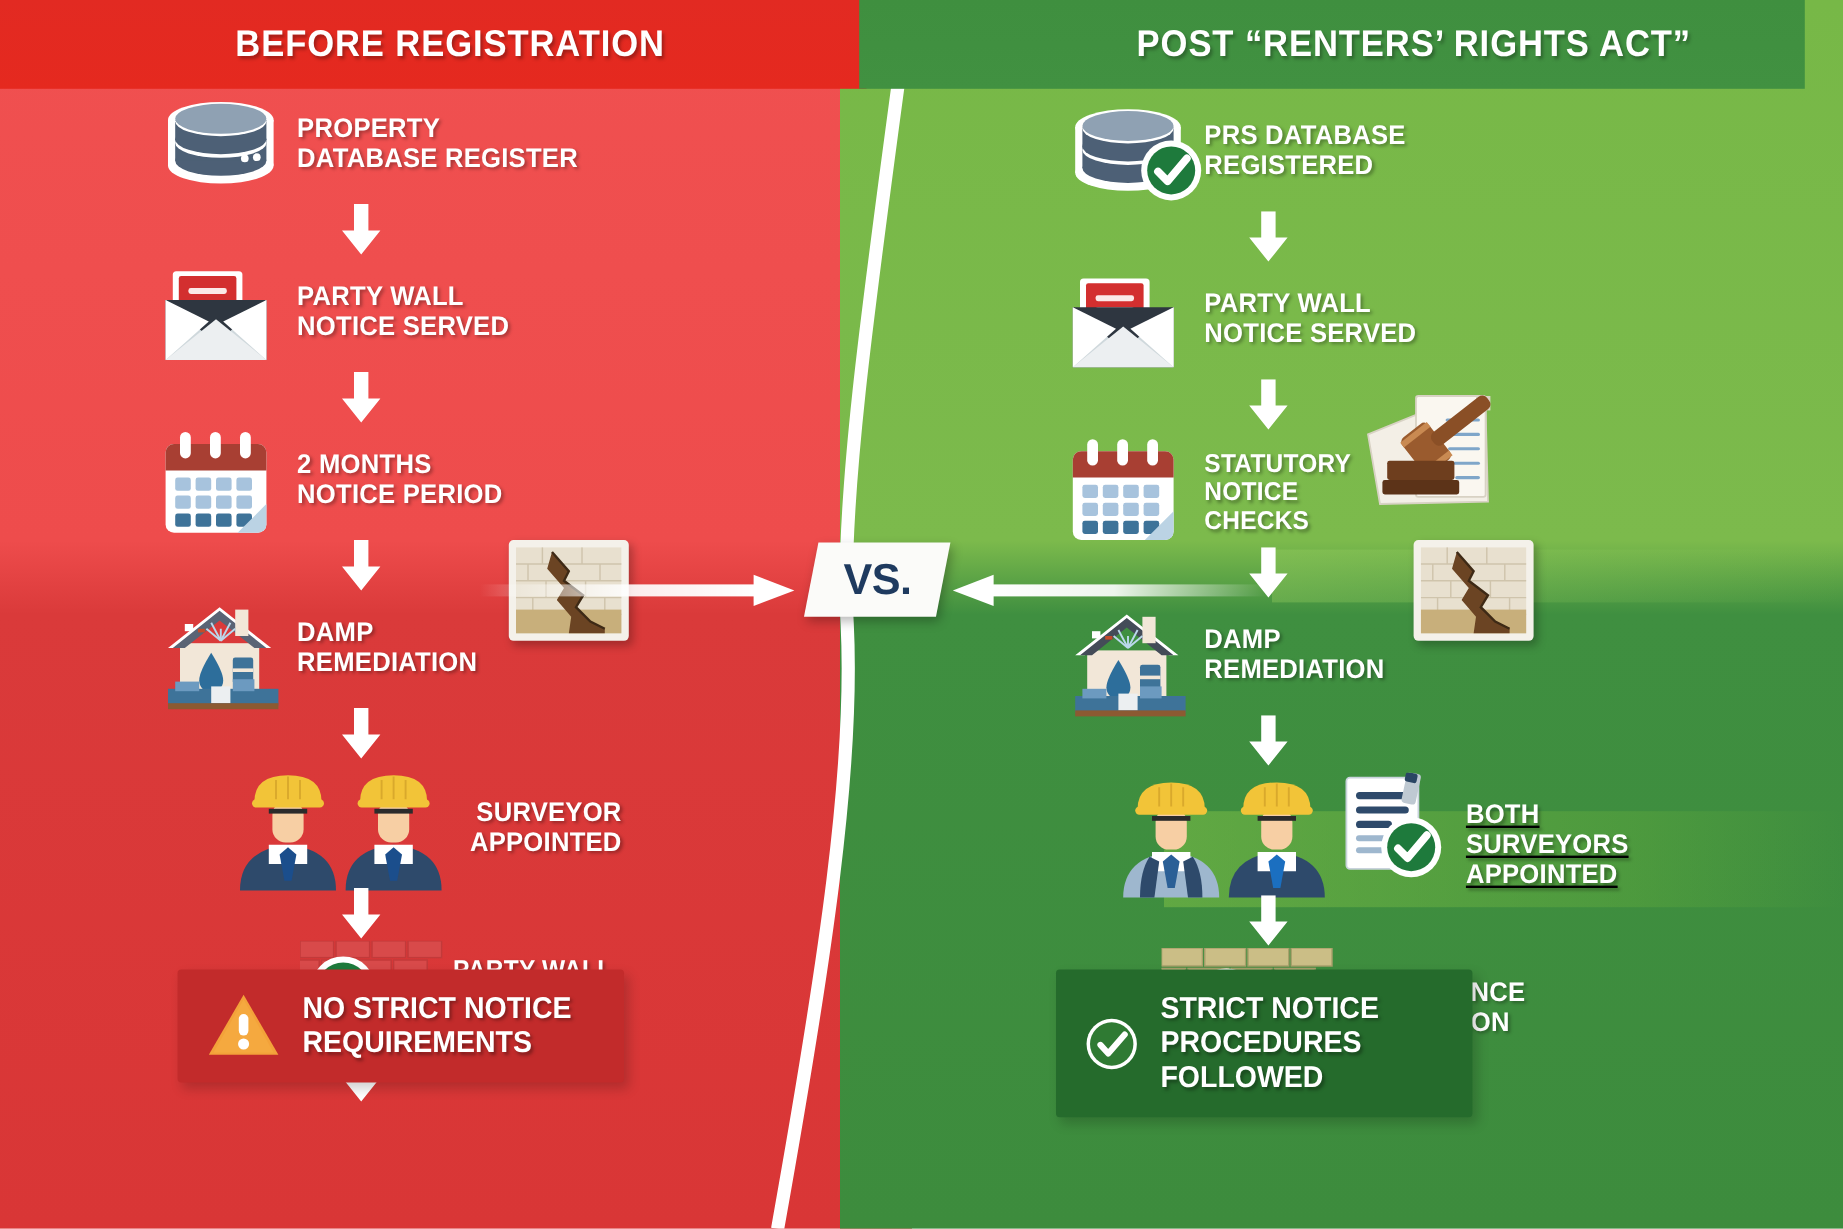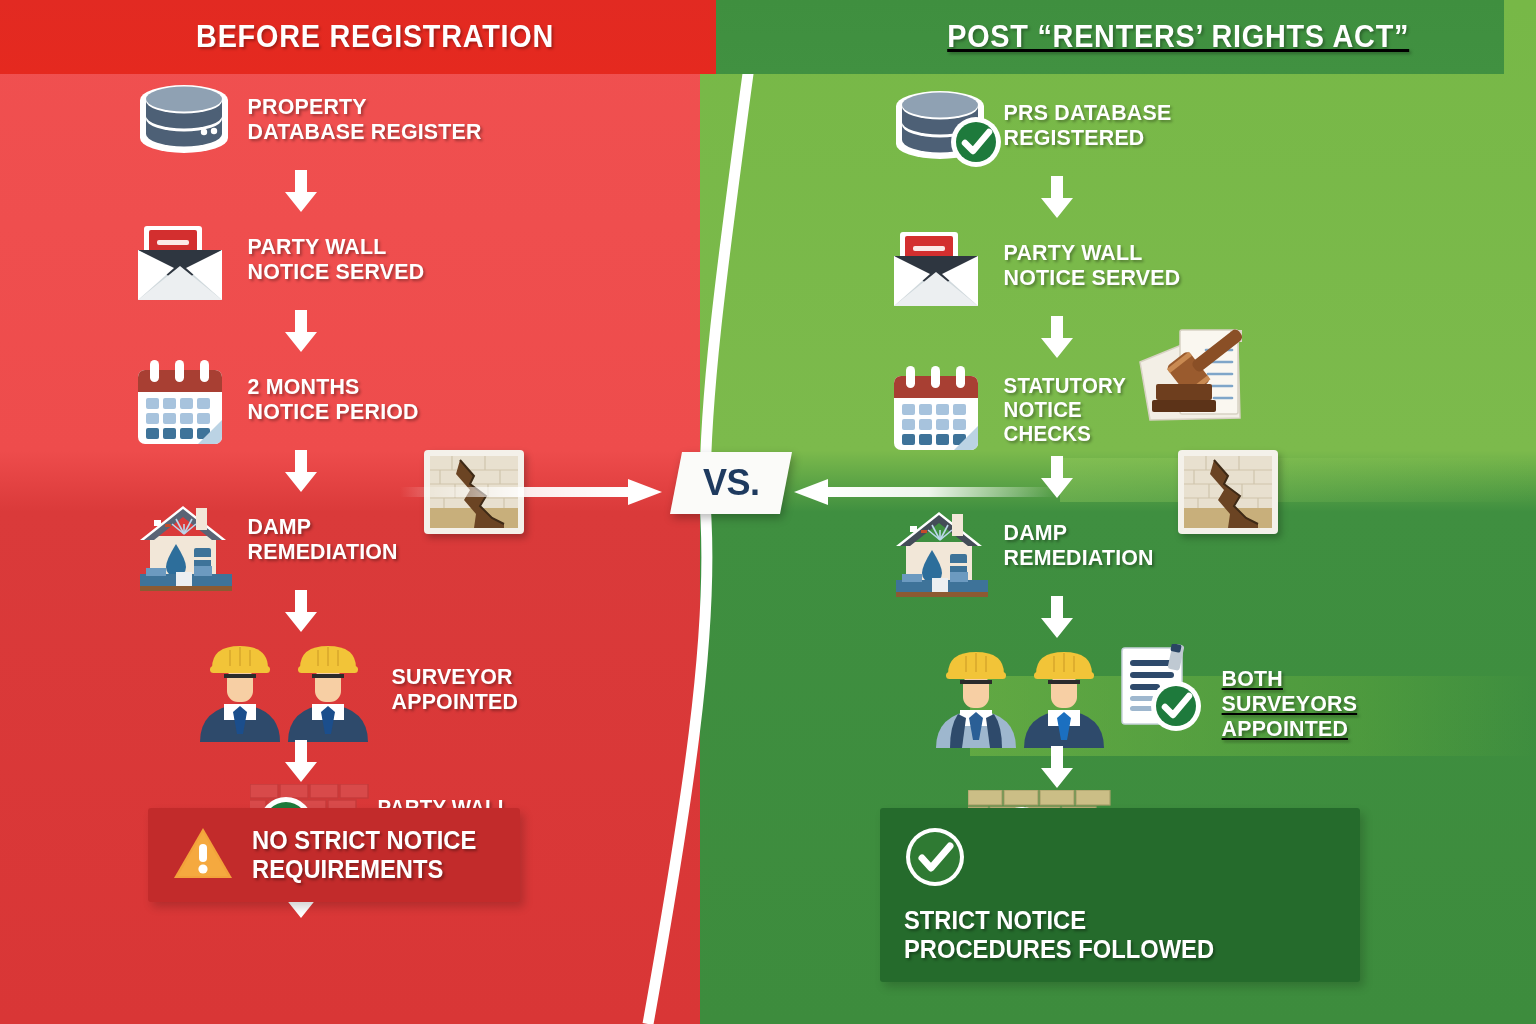--- a/index.html
+++ b/index.html
@@ -17,21 +17,21 @@
   .panel { position:absolute; top:0; height:1024px; }
   #panel-left  { left:0;   width:760px; background:linear-gradient(180deg,#F05050 0%,#EE4C4C 44%,#DA3A3A 50%,#D93636 100%); }
   #panel-right { left:700px; width:836px; background:linear-gradient(180deg,#77B847 0%,#7CBA4C 44%,#3F8F40 50%,#3D8C3D 100%); }
 
   
   #divider { position:absolute; top:0; left:640px; width:200px; height:1024px; pointer-events:none; }
 
   
   .hdr { position:absolute; top:0; height:74px; display:flex; align-items:center; justify-content:flex-end; }
   #hdr-left  { left:0;   width:722px; background:linear-gradient(180deg,#E22A22 0%,#E5291F 100%); }
-  #hdr-right { left:716px; width:788px; background:linear-gradient(180deg,#3F8F3F 0%,#419141 100%);text-decoration:underline; }
+  #hdr-right { left:716px; width:788px; background:linear-gradient(180deg,#3F8F3F 0%,#419141 100%); }
   .hdr-txt {
     color:#fff; font-weight:bold; font-size:31px; letter-spacing:0.8px;
     text-shadow:2px 2px 3px rgba(0,0,0,.30);
     transform:scaleX(0.93); white-space:nowrap;
   }
   #hdr-left .hdr-txt { padding-right:160px; }
   #hdr-right .hdr-txt { padding-right:80px; }
 
   
   .flow { position:absolute; }
@@ -55,31 +55,31 @@
   
   .crack-thumb { position:absolute; width:100px; height:84px; }
   .crack-frame {
     width:100%; height:100%; background:#F4F1EA; border-radius:4px;
     box-shadow:3px 4px 7px rgba(0,0,0,.25);
     padding:6px; position:relative; overflow:hidden;
   }
 
   
   .banner {
-    position:absolute; display:flex; align-items:flex-start; gap:18px;
+    position:absolute; display:flex; align-items:center; gap:18px;
     border-radius:3px; padding:18px 24px;
     box-shadow:4px 5px 10px rgba(0,0,0,.18);
   }
   .banner .btxt {
     color:#fff; font-weight:bold; font-size:25px; line-height:29px;
     text-shadow:2px 2px 3px rgba(0,0,0,.35);
     transform:scaleX(0.95); transform-origin:left center; white-space:pre-line;
   }
   #banner-left  { left:148px; top:808px; width:372px; background:#C22B2B; }
-  #banner-right { left:880px; top:808px; width:480px; background:#256B2C;flex-direction:column; }
+  #banner-right { left:880px; top:808px; width:347px; background:#256B2C; }
 
   
   #vs-badge {
     position:absolute; left:676px; top:452px; width:110px; height:62px;
     background:#FBFBF9; transform:skewX(-11deg);
     box-shadow:3px 4px 9px rgba(0,0,0,.28);
     display:flex; align-items:center; justify-content:center;
   }
   #vs-badge .vs-txt {
     transform:skewX(11deg); color:#1E3A5F; font-weight:bold;
@@ -242,21 +242,21 @@
       <div class="label">DAMP
 REMEDIATION</div>
     </div>
 
     <div class="arrow-down">
       <svg width="38" height="44" viewBox="0 0 38 44">
         <path d="M13 0 h12 v22 h10 L19 42 L3 22 h10 Z" fill="#FFFFFF"></path>
       </svg>
     </div>
 
-    <div class="step" style="padding-left:62px;">
+    <div class="step" style="padding-left:62px;text-align:right;">
       <div class="icon-slot" style="width:190px;flex:0 0 190px;height:106px;">
         <svg width="190" height="106" viewBox="0 0 190 106">
           <g>
             <path d="M6 104 q0 -34 40 -38 q40 4 40 38 Z" fill="#2E4A6B"></path>
             <path d="M30 66 h32 v16 h-32 Z" fill="#FFFFFF"></path>
             <path d="M46 68 l-7 6 l4 22 h6 l4 -22 Z" fill="#1B4E8C"></path>
             <rect x="33" y="30" width="26" height="34" rx="11" fill="#F7CFA4"></rect>
             <path d="M18 30 q0 -22 28 -22 q28 0 28 22 q-6 4 -28 4 q-22 0 -28 -4 Z" fill="#F2C438"></path>
             <rect x="16" y="28" width="60" height="7" rx="3.5" fill="#F2C438"></rect>
             <g stroke="#D9A92C" stroke-width="1.6">

